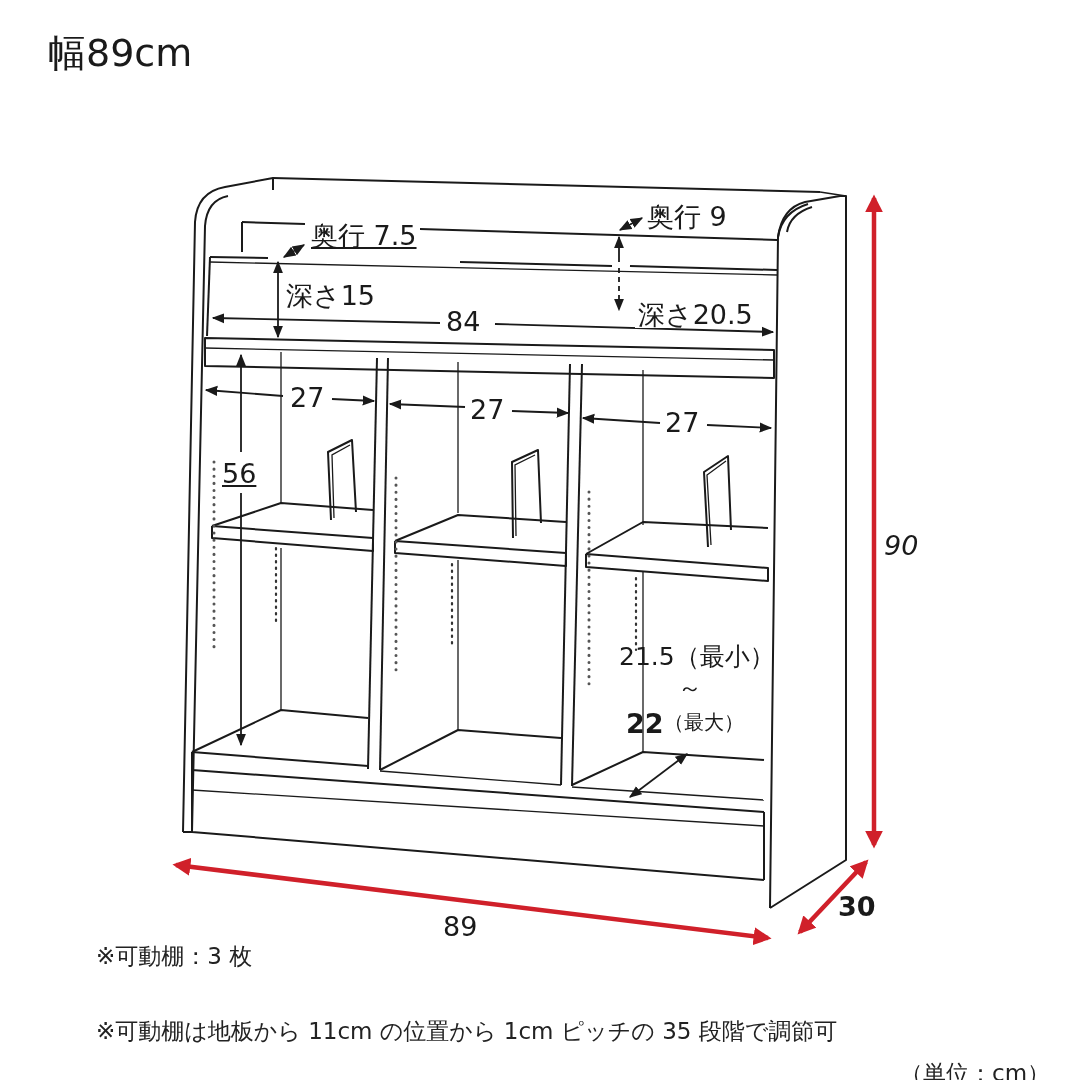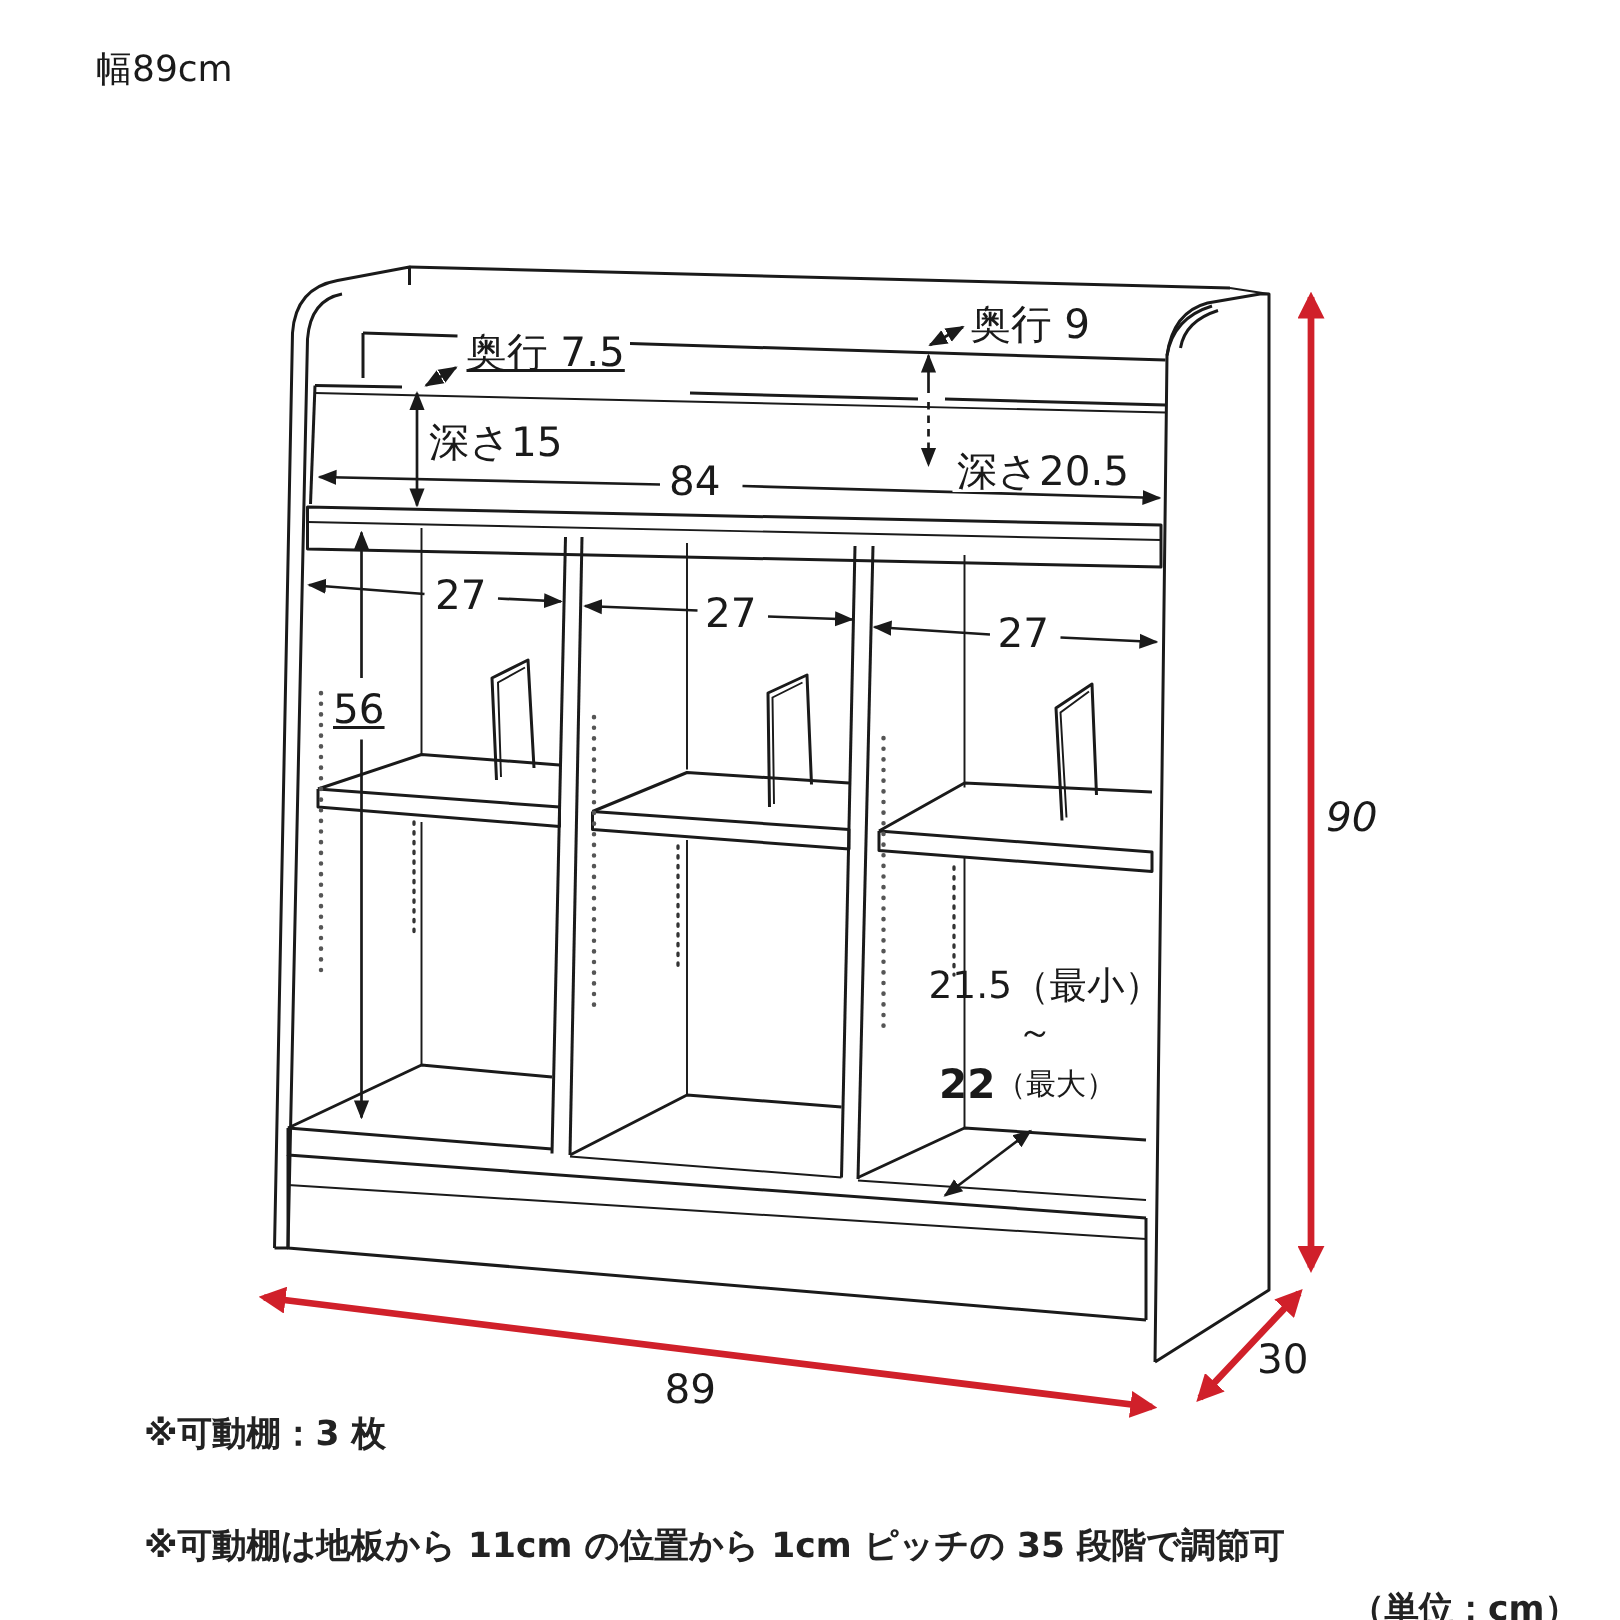--- a/index.html
+++ b/index.html
@@ -1,22 +1,22 @@
 <!DOCTYPE html>
 <html><head>
 <meta charset="utf-8">
 <style>
   html, body { margin:0; padding:0; background:#ffffff; }
   body { width:1080px; height:1080px; position:relative; overflow:hidden;
          font-family:"DejaVu Sans", sans-serif; color:#1a1a1a; }
   .lbl { position:absolute; white-space:nowrap; line-height:1; background:transparent; }
-  .title { left:64px; top:34px; font-size:24px; }
+  .title { left:48px; top:34px; font-size:38px; }
   .dim { font-size:27px; }
   .dim-bg { background:#ffffff; padding:0 3px; }
-  .note { font-size:23px; font-weight:bold; color:#222; }
+  .note { font-size:23px; font-weight:normal; color:#222; }
   svg { position:absolute; left:0; top:0; }
   .ln { stroke:#1a1a1a; stroke-width:2; fill:none; stroke-linejoin:round; }
   .thin { stroke:#1a1a1a; stroke-width:1.3; fill:none; }
   .dots { stroke:#333; stroke-width:2.2; stroke-dasharray:1.5 5; fill:none; stroke-linecap:round; }
   .dotsr { stroke:#555; stroke-width:3; stroke-dasharray:0.1 7; fill:none; stroke-linecap:round; }
   .arr { stroke:#1a1a1a; stroke-width:1.8; fill:none; }
   .red { stroke:#d0202a; stroke-width:4.5; fill:none; }
 </style>
 </head>
 <body>
@@ -151,17 +151,17 @@
 
 <div class="lbl dim" style="left:222px; top:460px;text-decoration:underline;">56</div>
 
 <div class="lbl dim" style="left:619px; top:644px; font-size:25px;">21.5（最小）</div>
 <div class="lbl dim" style="left:678px; top:676px; font-size:24px;">～</div>
 <div class="lbl dim" style="left:626px; top:710px; font-size:27px; font-weight:bold;">22</div>
 <div class="lbl dim" style="left:664px; top:712px; font-size:20px;">（最大）</div>
 
 <div class="lbl dim" style="left:884px; top:532px;font-style:italic;">90</div>
 <div class="lbl dim" style="left:443px; top:913px;">89</div>
-<div class="lbl dim" style="left:838px; top:893px;">30</div>
+<div class="lbl dim" style="left:838px; top:893px;font-weight:bold;">30</div>
 
 <div class="lbl note" style="left:96px; top:945px;">※可動棚：3 枚</div>
 <div class="lbl note" style="left:96px; top:1020px;">※可動棚は地板から 11cm の位置から 1cm ピッチの 35 段階で調節可</div>
 <div class="lbl note" style="left:900px; top:1030px;margin-top:32px;">（単位：cm）</div>
 
 </body></html>

